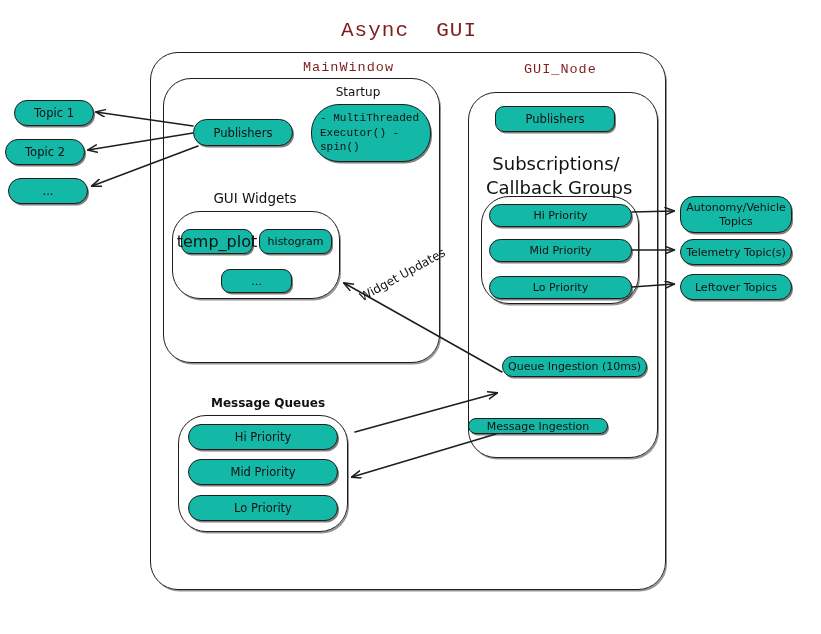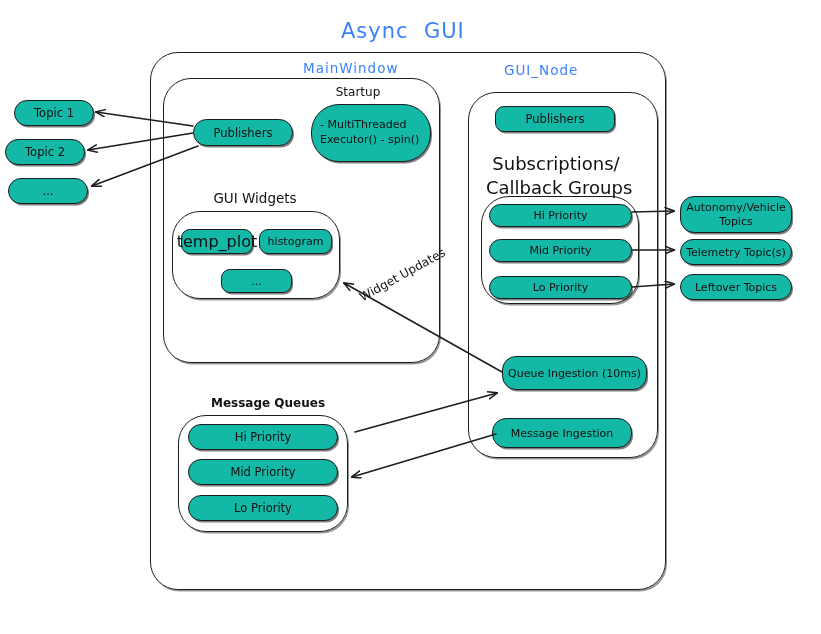--- a/index.html
+++ b/index.html
@@ -22,40 +22,41 @@
     background: #14b8a6;
     display: flex;
     align-items: center;
     justify-content: center;
     text-align: center;
     color: #111111;
     box-shadow: 1.5px 2px 0 -0.5px rgba(20,20,20,0.55);
   }
   .rounded-sm { border-radius: 9px; }
   .rounded-md { border-radius: 14px; }
-  .rounded-lg { border-radius: 28px; }
+  .rounded-lg { border-radius: 28px; font-family: Liberation Mono, monospace; }
   .group-box {
     position: absolute;
     box-sizing: border-box;
     border: 1.6px solid #1d1d1d;
     background: transparent;
     box-shadow: 1.5px 2px 0 -0.5px rgba(20,20,20,0.45);
   }
   .label {
     position: absolute;
     color: #111111;
     white-space: pre;
     text-align: center;
     line-height: 1.2;
   }
   .title {
     position: absolute;
-    color: #3b82f6;
+    color: #7f1d1d;
     letter-spacing: 1px;
     white-space: pre;
+    font-family: Liberation Mono, monospace;
   }
   .leftish { justify-content: flex-start; text-align: left; }
   svg.wires {
     position: absolute;
     left: 0; top: 0;
     width: 821px;
     height: 634px;
     overflow: visible;
     pointer-events: none;
   }
@@ -94,35 +95,35 @@
   <div class="node rounded-sm" style="left:181px; top:229px; width:72px; height:25px; font-size:16px;">temp_plot</div>
   <div class="node rounded-sm" style="left:259px; top:229px; width:73px; height:25px; font-size:11px;">histogram</div>
   <div class="node rounded-sm" style="left:221px; top:269px; width:71px; height:24px; font-size:11px;">...</div>
 
   <div class="label" style="left:211px; top:396px; width:112px; font-size:12px;font-weight:bold;">Message Queues</div>
   <div class="group-box rounded-lg" style="left:178px; top:415px; width:170px; height:117px;"></div>
   <div class="node rounded-md" style="left:188px; top:424px; width:150px; height:26px; font-size:11.5px;">Hi Priority</div>
   <div class="node rounded-md" style="left:188px; top:459px; width:150px; height:26px; font-size:11.5px;">Mid Priority</div>
   <div class="node rounded-md" style="left:188px; top:495px; width:150px; height:26px; font-size:11.5px;">Lo Priority</div>
 
-  <div class="title" style="left:504px; top:62px; font-size:13.5px;text-align:center;">GUI_Node</div>
+  <div class="title" style="left:524px; top:62px; font-size:13.5px;text-align:center;">GUI_Node</div>
   <div class="group-box rounded-lg" style="left:468px; top:92px; width:190px; height:366px;"></div>
 
   <div class="node rounded-sm" style="left:495px; top:106px; width:120px; height:26px; font-size:11.5px;">Publishers</div>
 
   <div class="label" style="left:486px; top:152px; width:140px; font-size:18px; line-height:1.35;text-align:center;">Subscriptions/
 Callback Groups</div>
 
   <div class="group-box rounded-lg" style="left:481px; top:196px; width:158px; height:108px;"></div>
   <div class="node rounded-md" style="left:489px; top:204px; width:143px; height:23px; font-size:11px;">Hi Priority</div>
   <div class="node rounded-md" style="left:489px; top:239px; width:143px; height:23px; font-size:11px;">Mid Priority</div>
   <div class="node rounded-md" style="left:489px; top:276px; width:143px; height:23px; font-size:11px;">Lo Priority</div>
 
-  <div class="node rounded-md" style="left:502px; top:356px; width:145px; height:34px; font-size:11px;">Queue Ingestion (10ms)</div>
-  <div class="node rounded-md" style="left:492px; top:418px; width:140px; height:30px; font-size:11px;">Message Ingestion</div>
+  <div class="node rounded-md" style="left:502px; top:356px; width:145px; height:21px; font-size:11px;">Queue Ingestion (10ms)</div>
+  <div class="node rounded-md" style="left:468px; top:418px; width:140px; height:16px; font-size:11px;">Message Ingestion</div>
 
   <div class="node rounded-md" style="left:680px; top:196px; width:112px; height:37px; font-size:11px; line-height:1.25;">Autonomy/Vehicle
 Topics</div>
   <div class="node rounded-md" style="left:680px; top:274px; width:112px; height:26px; font-size:11px;">Leftover Topics</div>
   <div class="node rounded-md" style="left:680px; top:239px; width:112px; height:26px; font-size:11px;">Telemetry Topic(s)</div>
 
   <svg class="wires" viewBox="0 0 821 634">
     <defs>
       <marker id="ah" markerWidth="11" markerHeight="11" refX="9.5" refY="4" orient="auto" markerUnits="userSpaceOnUse">
         <path d="M0.5,0.3 L10,4 L0.5,7.7" fill="none" stroke="#1d1d1d" stroke-width="1.5" stroke-linecap="round" stroke-linejoin="round"></path>

